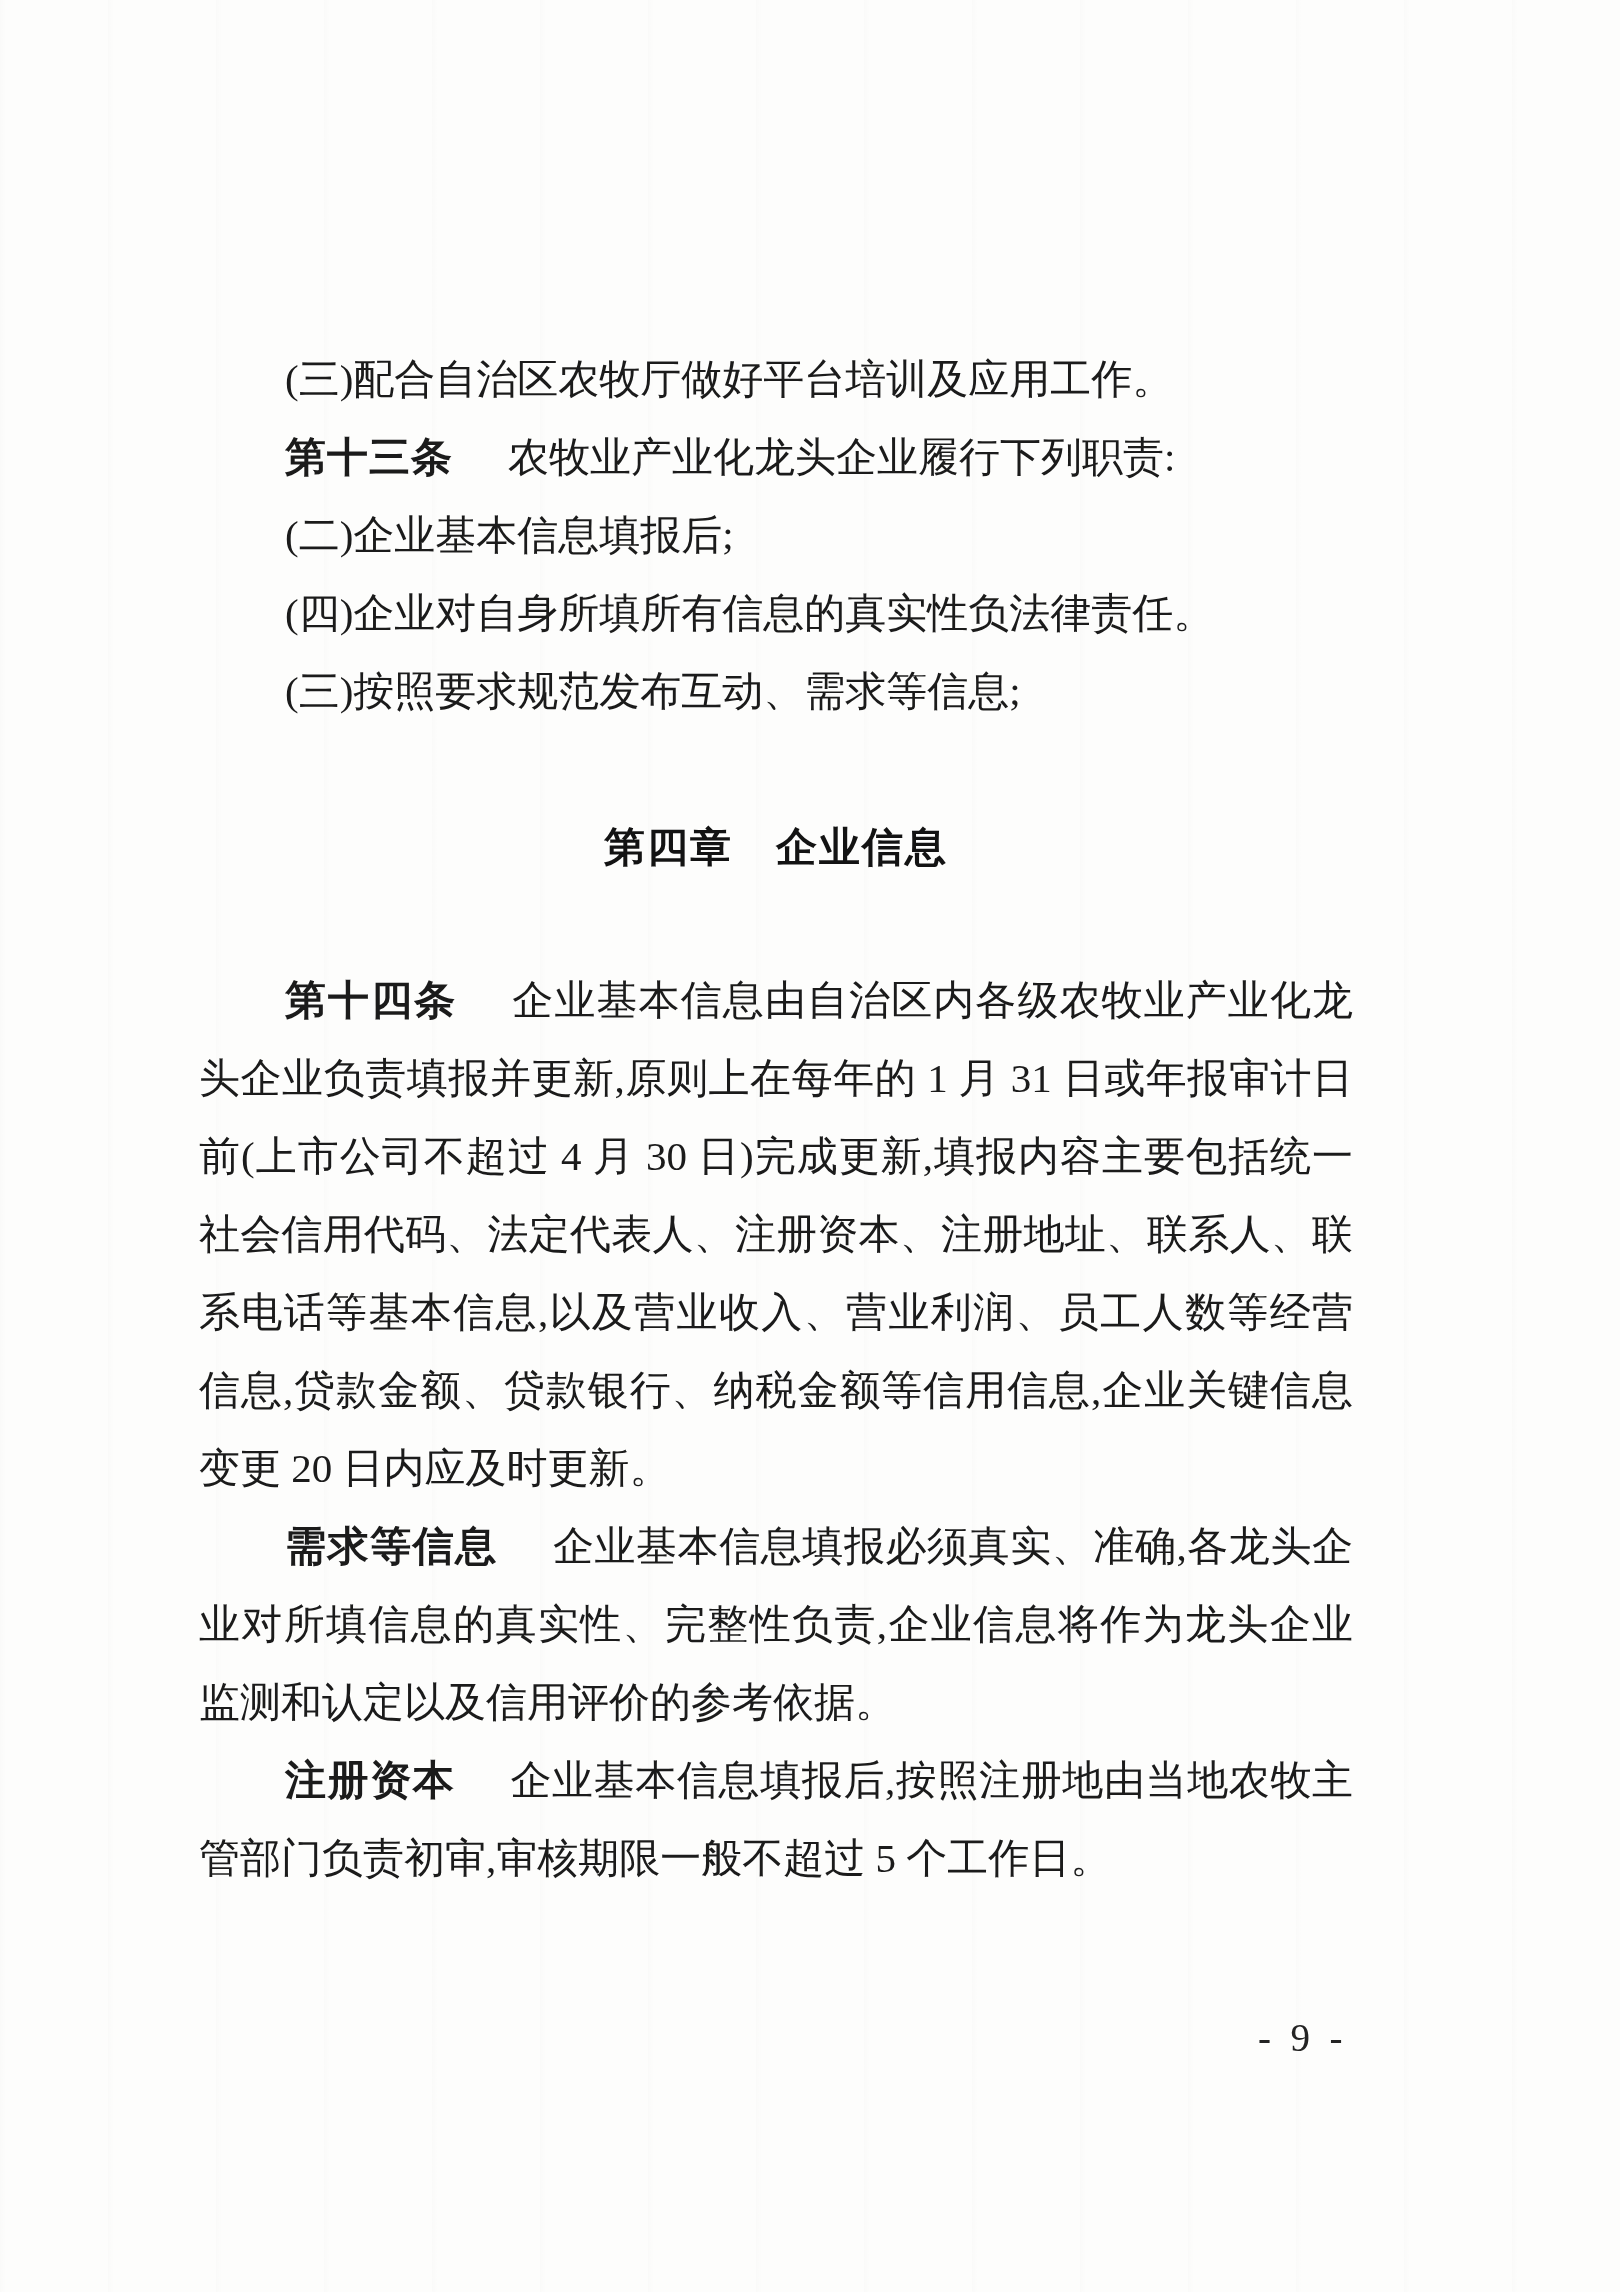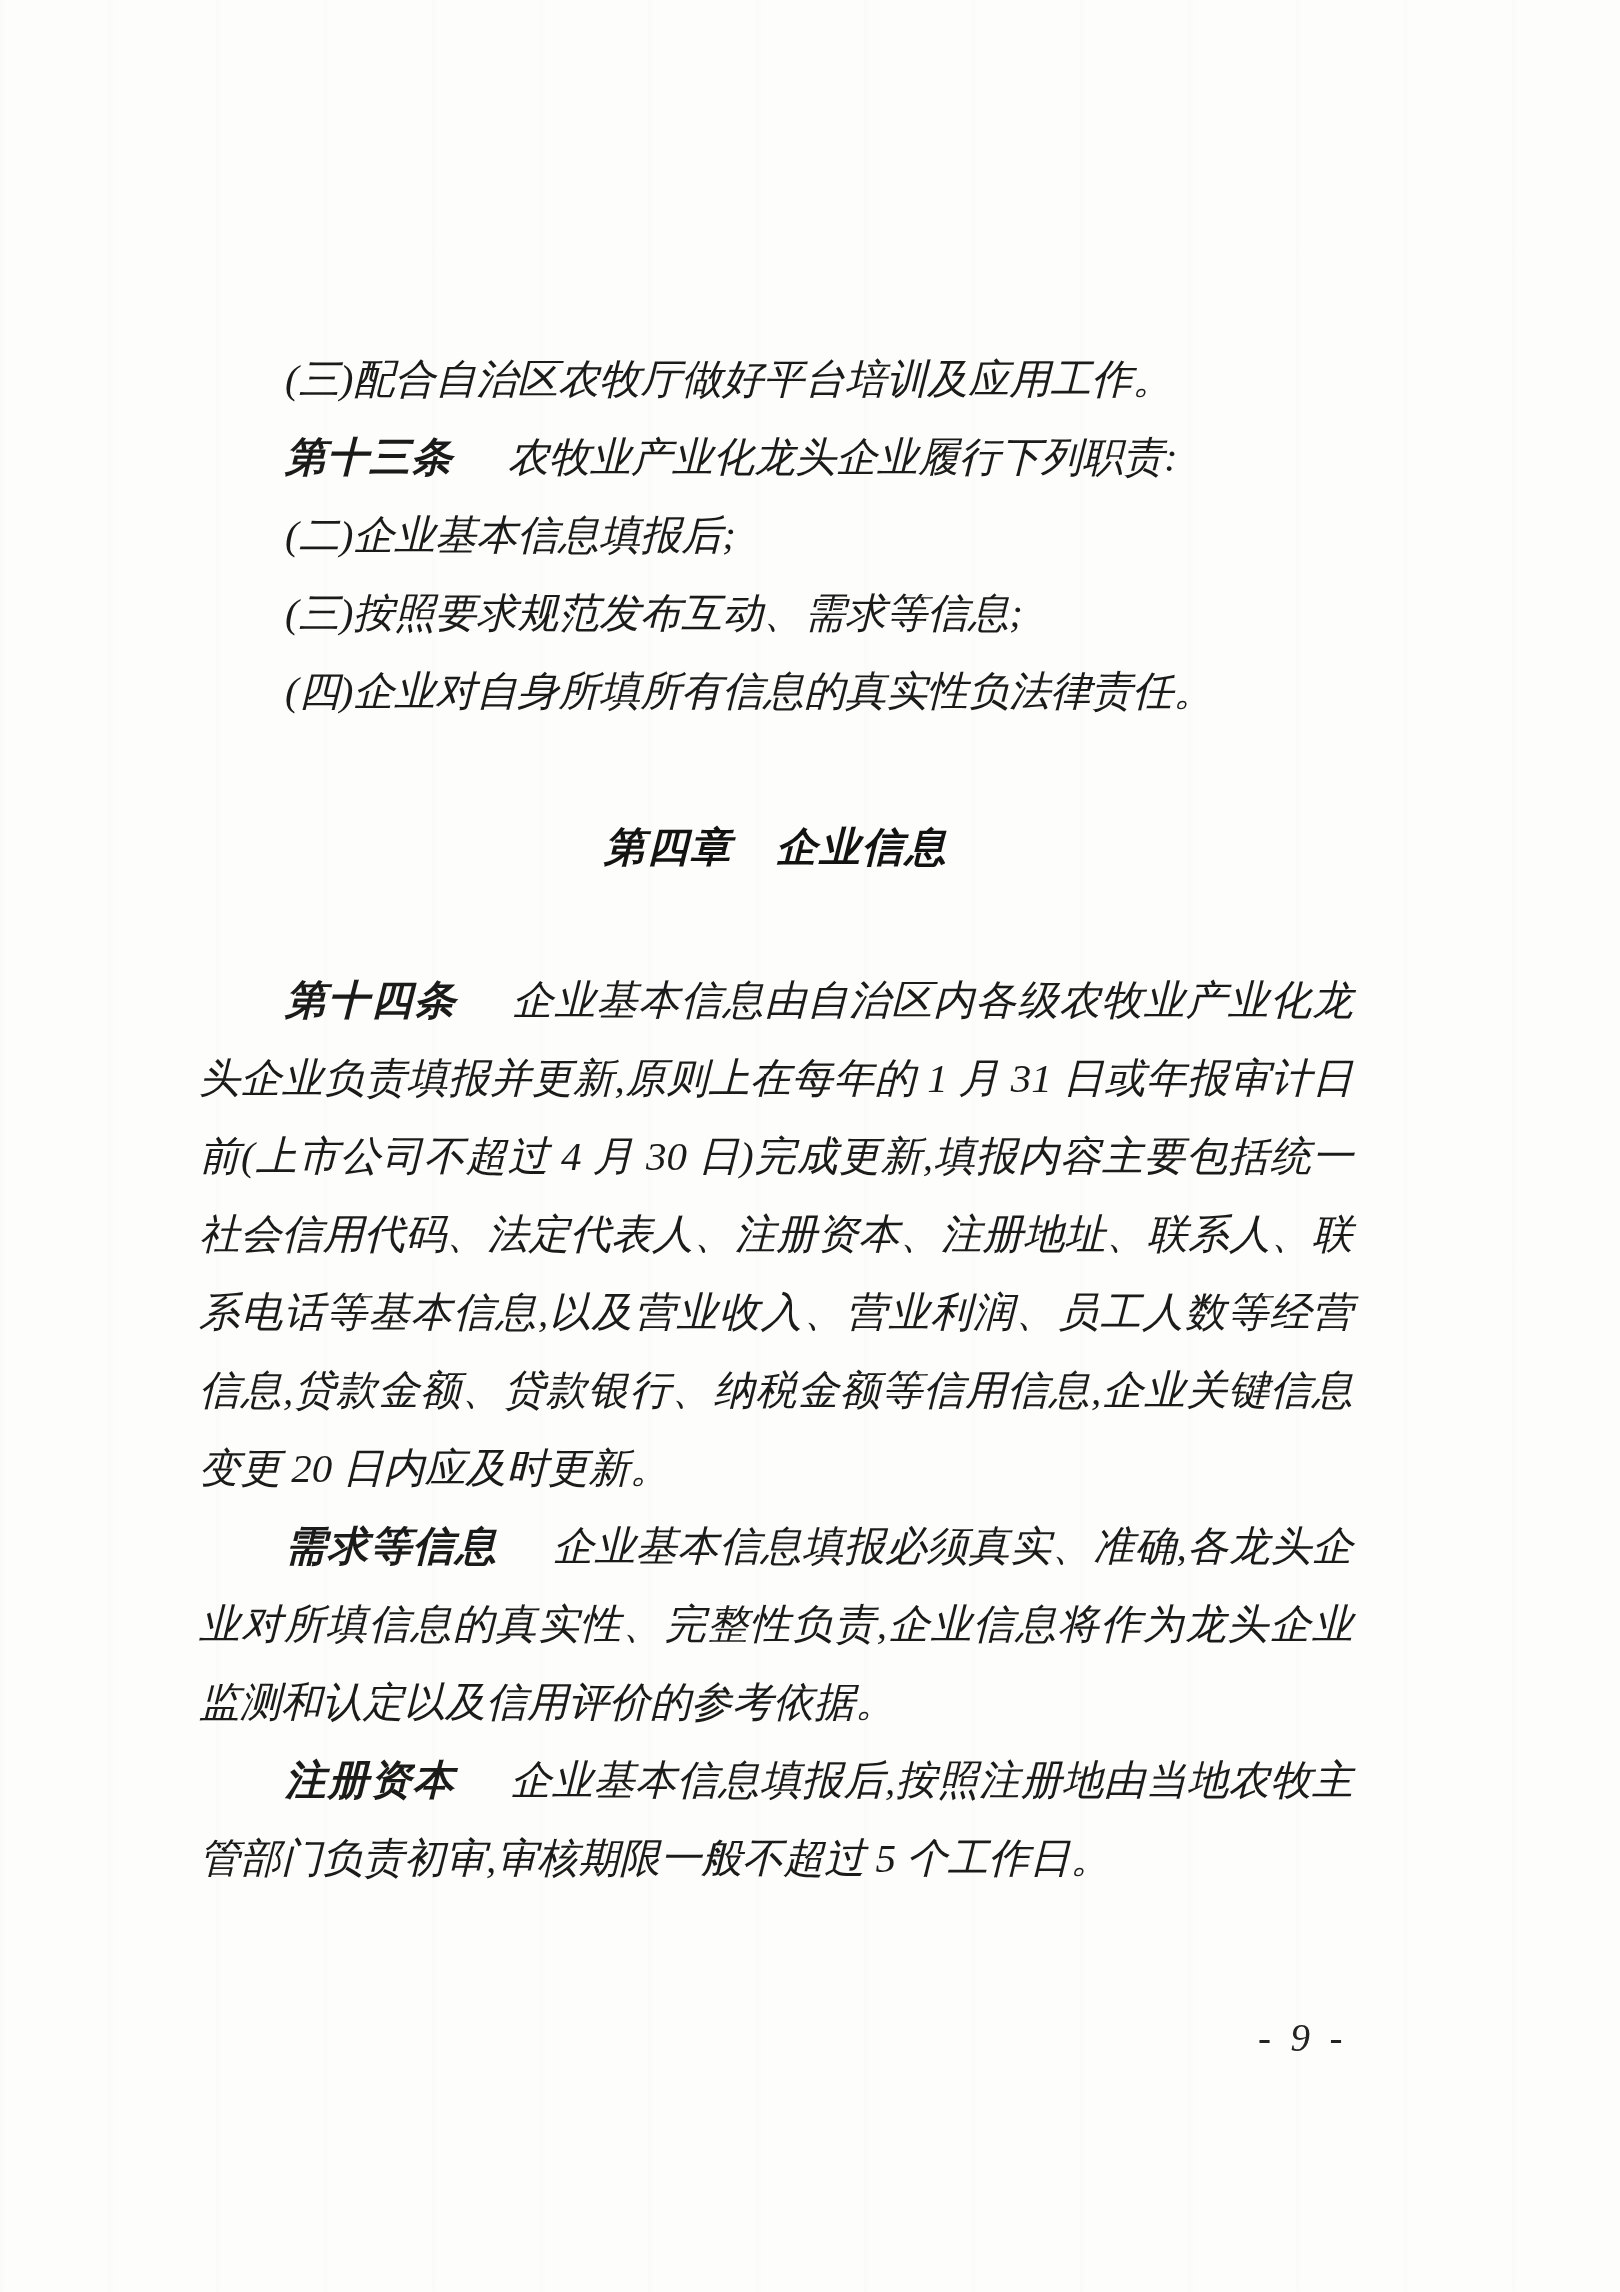--- a/index.html
+++ b/index.html
@@ -14,21 +14,20 @@
   .page {
     position: relative;
     width: 1620px;
     height: 2293px;
     background:
       repeating-linear-gradient(90deg,
         rgba(0,0,0,0.012) 0px, rgba(0,0,0,0.0) 5.9px, rgba(0,0,0,0.0) 108px),
       #fdfdfc;
     color: #1b1b1b;
     font-family: "Liberation Serif", "DejaVu Serif", serif;
-    font-style: italic;
   }
   .content {
     position: absolute;
     left: 199px;
     top: 340px;
     width: 1154px;
   }
   .para {
     margin: 0;
     font-size: 41px;
@@ -73,23 +72,23 @@
 
     <p class="para">(三)配合自治区农牧厅做好平台培训及应用工作。</p>
 
     <p class="para">
       <span class="article-num">第十三条</span><span>农牧业产业化龙头企业履行下列职责:</span>
     </p>
 
 
     <p class="para">(二)企业基本信息填报后;</p>
 
+    <p class="para">(四)企业对自身所填所有信息的真实性负法律责任。</p>
+
     <p class="para">(三)按照要求规范发布互动、需求等信息;</p>
-
-    <p class="para">(四)企业对自身所填所有信息的真实性负法律责任。</p>
 
     <h2 class="chapter-heading">第四章　企业信息</h2>
 
     <p class="para">
       <span class="article-num">第十四条</span><span>企业基本信息由自治区内各级农牧业产业化龙头企业负责填报并更新,原则上在每年的 1 月 31 日或年报审计日前(上市公司不超过 4 月 30 日)完成更新,填报内容主要包括统一社会信用代码、法定代表人、注册资本、注册地址、联系人、联系电话等基本信息,以及营业收入、营业利润、员工人数等经营信息,贷款金额、贷款银行、纳税金额等信用信息,企业关键信息变更 20 日内应及时更新。</span>
     </p>
 
     <p class="para">
       <span class="article-num">需求等信息</span><span>企业基本信息填报必须真实、准确,各龙头企业对所填信息的真实性、完整性负责,企业信息将作为龙头企业监测和认定以及信用评价的参考依据。</span>
     </p>

